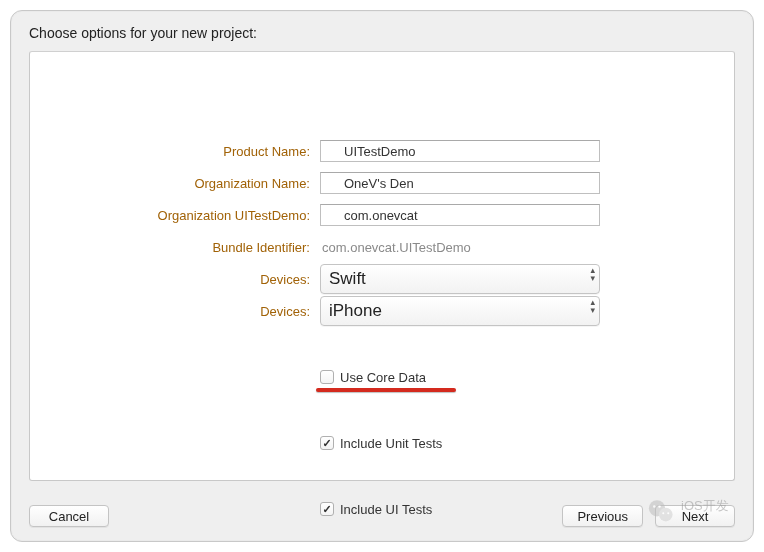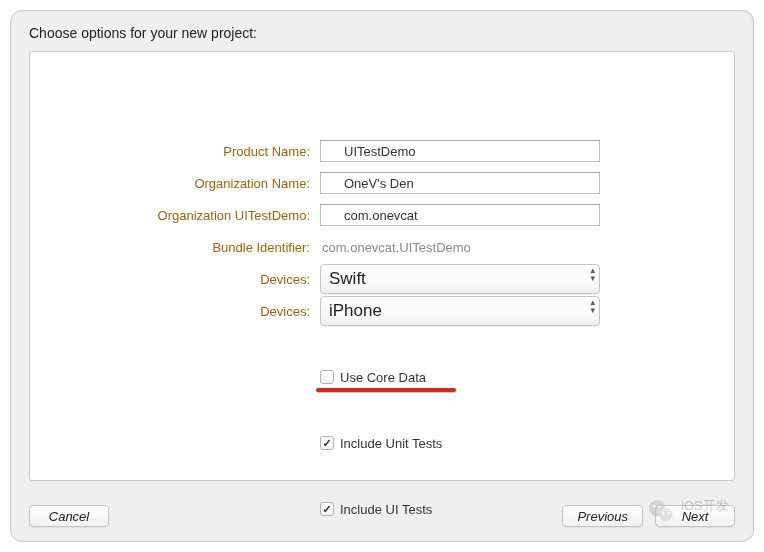--- a/index.html
+++ b/index.html
@@ -164,21 +164,20 @@
     border: 1px solid #c4c4c4;
     border-radius: 4px;
     background: linear-gradient(#ffffff,#f1f1f1);
     font-size: 13px;
     font-family: inherit;
     color: #222;
     display: inline-flex;
     align-items: center;
     justify-content: center;
     box-shadow: 0 1px 0 rgba(0,0,0,0.05);
-    font-style: italic;
   }
   .footer .spacer { flex: 1; }
   .footer .btn + .btn { margin-left: 12px; }
   .watermark {
     position: absolute;
     right: -4px;
     bottom: -6px;
     width: 110px;
     height: 50px;
     opacity: 0.55;

